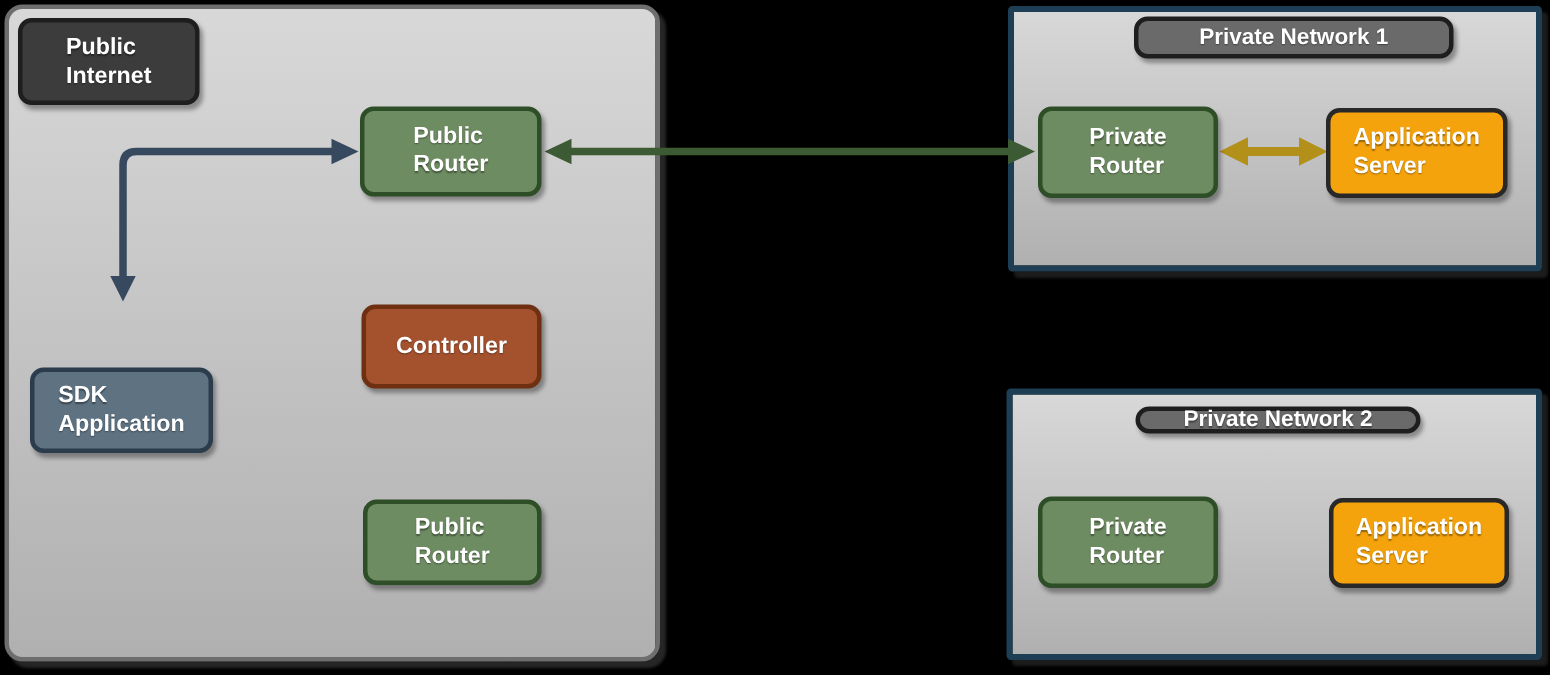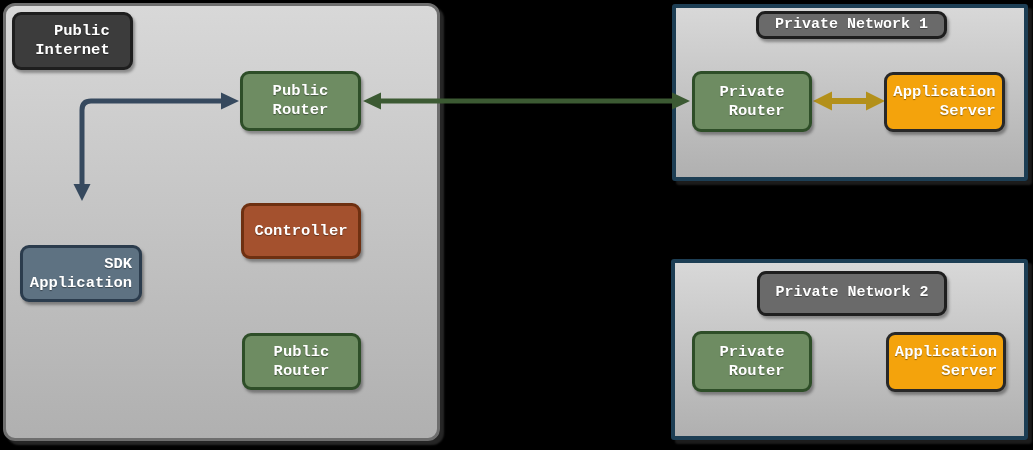--- a/index.html
+++ b/index.html
@@ -30,29 +30,28 @@
   .zone.blue-border {
     border: 4px solid var(--zone-border-blue, #1d3e54);
     border-radius: 3px;
     box-shadow: 4px 4px 2px rgba(110,110,110,0.25);
   }
   .node, .zone-label {
     position: absolute;
     display: flex;
     align-items: center;
     justify-content: center;
-    text-align: right;
+    text-align: left;
     color: #ffffff;
     font-weight: bold;
     white-space: pre-line;
     box-sizing: border-box;
     text-shadow: 0 1px 1px rgba(0,0,0,0.4);
     box-shadow: 2px 3px 3px rgba(0,0,0,0.35);
     z-index: 3;
-    font-family: Liberation Mono, monospace;
   }
   .node {
     font-size: 15.5px;
     line-height: 1.22;
     border-radius: 9px;
   }
   .zone-label {
     font-size: 15px;
     line-height: 1.1;
     border-radius: 9px;
@@ -101,23 +100,23 @@
     <g>
       <path class="stroke-gold" d="M829,101 L869,101"></path>
       <polygon class="fill-gold" points="813,101 832,91.5 832,110.5"></polygon>
       <polygon class="fill-gold" points="885,101 866,91.5 866,110.5"></polygon>
     </g>
   </svg>
 
   <div class="zone-label dark-label" style="left:12px; top:12px; width:121px; height:58px; font-size:15.5px; line-height:1.25;">Public
 Internet</div>
 
-  <div class="zone-label gray-label" style="left:756px; top:11px; width:191px; height:28px;">Private Network 1</div>
+  <div class="zone-label gray-label" style="left:756px; top:11px; width:213px; height:28px;">Private Network 1</div>
 
-  <div class="zone-label gray-label" style="left:757px; top:271px; width:190px; height:45px;">Private Network 2</div>
+  <div class="zone-label gray-label" style="left:757px; top:271px; width:190px; height:18px;">Private Network 2</div>
 
   <div class="node green-node" style="left:240px; top:71px; width:121px; height:60px;">Public
 Router</div>
 
   <div class="node slate-node" style="left:20px; top:202px; width:122px; height:57px;margin-top:43px;">SDK
 Application</div>
 
   <div class="node rust-node" style="left:241px; top:203px; width:120px; height:56px;">Controller</div>
 
   <div class="node green-node" style="left:242px; top:333px; width:119px; height:57px;">Public

